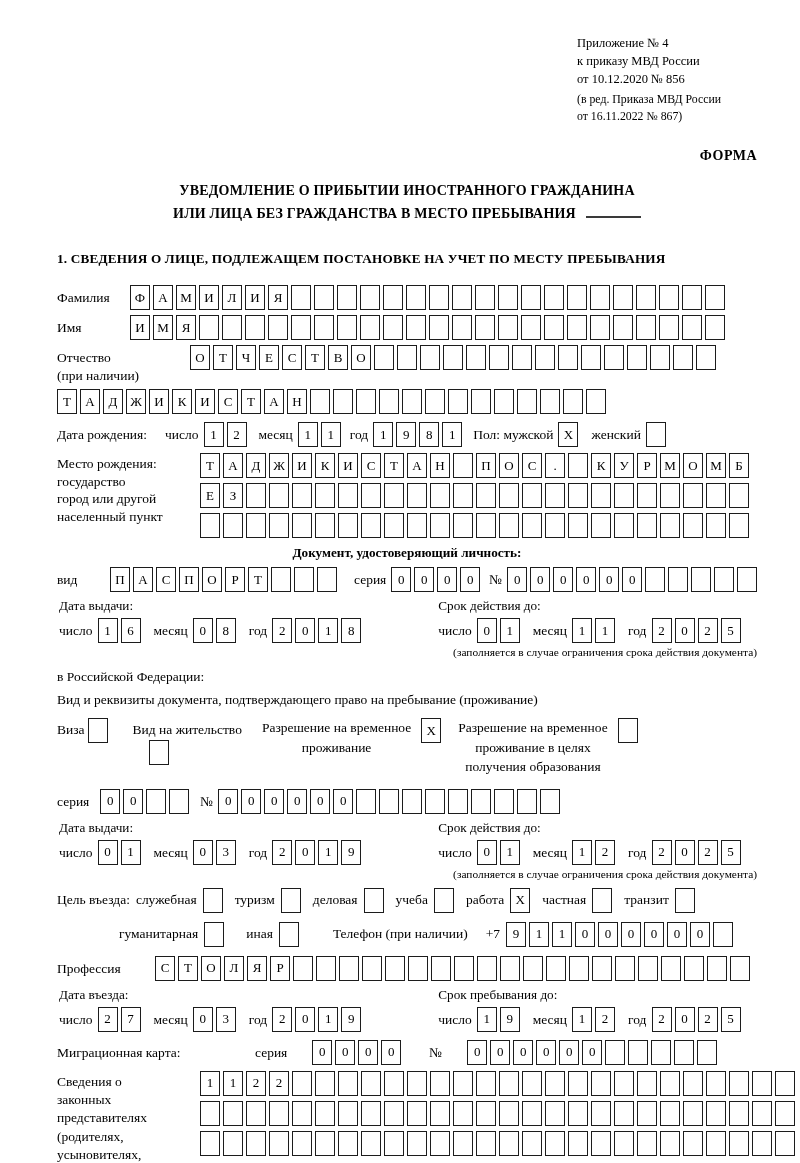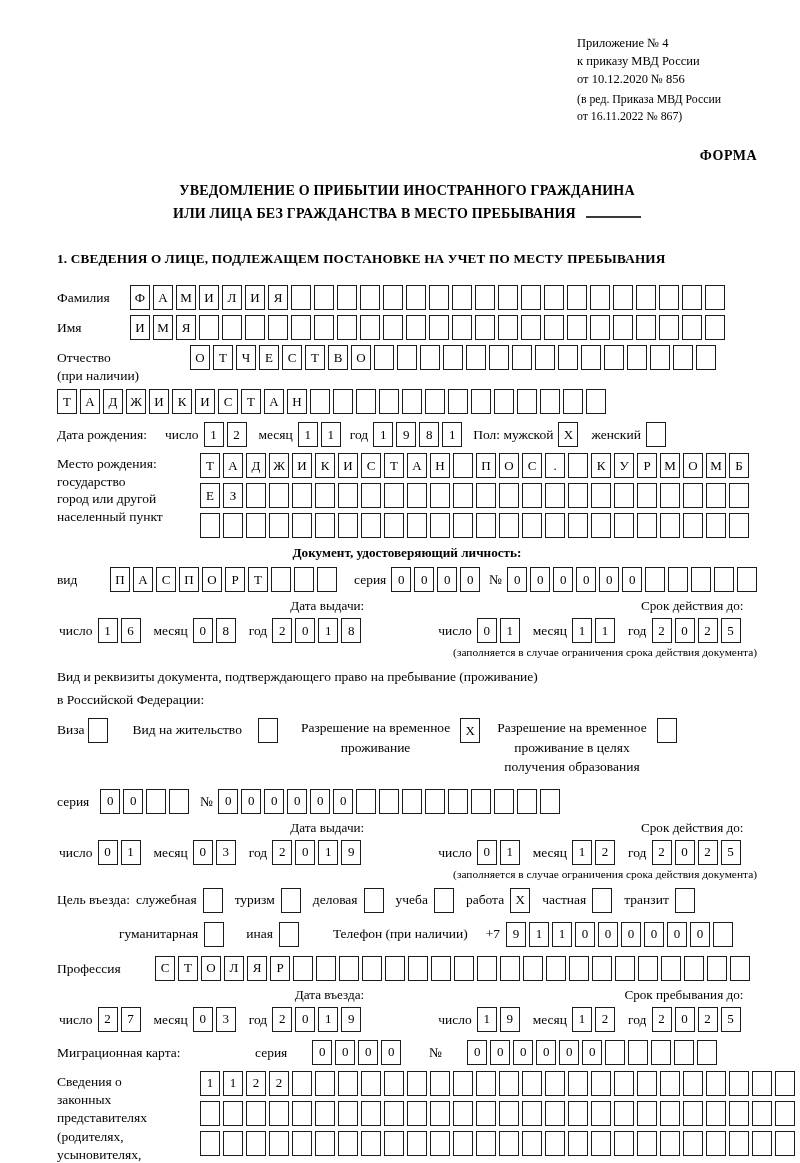--- a/index.html
+++ b/index.html
@@ -23,21 +23,21 @@
   .cells { display:flex; flex:none; }
   .cell { width:20px; height:25px; flex:none; border:1.7px solid #1c1c1c; margin-right:3px;
           display:flex; align-items:center; justify-content:center; font-size:13px; background:#fff; }
   .mp-rows .cells { margin-bottom:5px; }
 
   .word { margin-right:5px; line-height:25px; flex:none; }
 
   .center-b { text-align:center; font-weight:bold; font-size:13.2px; margin:2px 0 6px; }
 
   .dates { display:flex; margin:6px 0 2px; }
-  .dg-head { text-align:right; font-size:13.2px; margin-bottom:4px; }
+  .dg-head { text-align:left; font-size:13.2px; margin-bottom:4px; }
   .dg-line { display:flex; align-items:center; }
   .dg-line .word { margin:0 5px 0 0; }
   .dg-line .word.mid { margin-left:10px; }
   .note-r { text-align:right; font-size:11.4px; margin-top:3px; margin-bottom:8px; }
 
   .plain { line-height:1.7; }
 
   .permit-line { display:flex; align-items:flex-start; margin:6px 0 12px; }
   .permit-item { display:flex; align-items:flex-start; }
   .permit-text { line-height:1.45; }
@@ -398,31 +398,31 @@
             <div class="cell">2</div>
             <div class="cell">0</div>
             <div class="cell">2</div>
             <div class="cell">5</div>
           </div>
       </div>
     </div>
   </div>
   <div class="note-r">(заполняется в случае ограничения срока действия документа)</div>
 
+  <div class="plain">в Российской Федерации:</div>
   <div class="plain">Вид и реквизиты документа, подтверждающего право на пребывание (проживание)</div>
-  <div class="plain">в Российской Федерации:</div>
 
   <div class="permit-line">
     <div class="permit-item">
       <span class="permit-text pl-top">Виза</span>
       <div class="cells" style="margin-left:3px;">
           <div class="cell"></div>
         </div>
     </div>
-    <div class="permit-item" style="margin-left:22px;">
+    <div class="permit-item" style="margin-left:22px;flex-direction:column;">
       <span class="permit-text pl-top">Вид на жительство</span>
       <div class="cells" style="margin-left:16px;">
           <div class="cell"></div>
         </div>
     </div>
     <div class="permit-item" style="margin-left:20px;">
       <div class="permit-text c">
         <div>Разрешение на временное</div>
         <div>проживание</div>
       </div>

